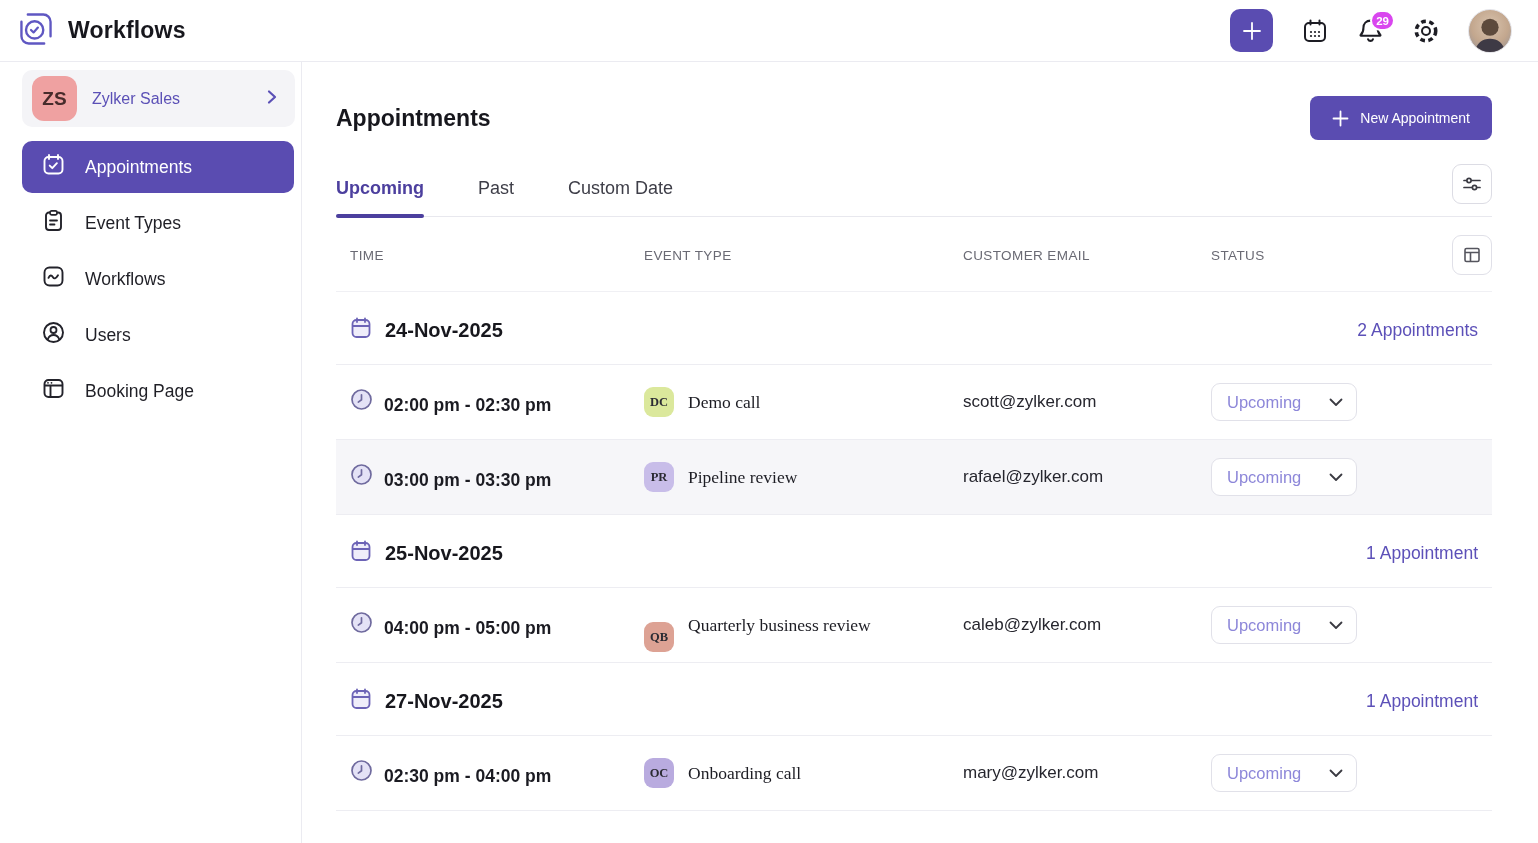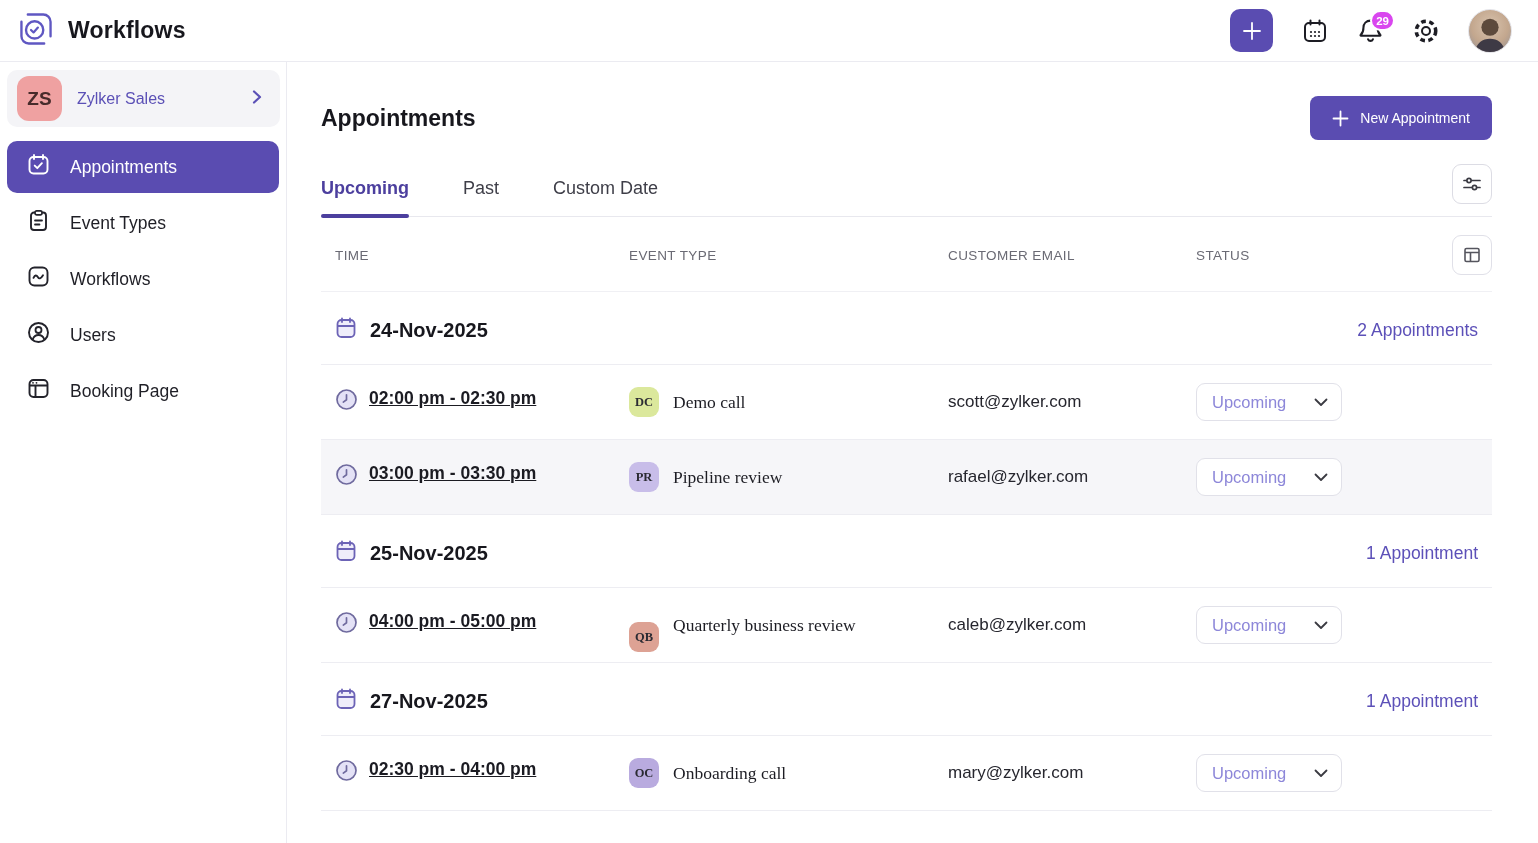--- a/index.html
+++ b/index.html
@@ -17,21 +17,21 @@
   .plus-btn { width:43px; height:43px; border:none; border-radius:10px; background:var(--purple);
     cursor:pointer; display:flex; align-items:center; justify-content:center; }
   .badge { position:absolute; top:-7px; right:-11px; min-width:21px; height:21px; border-radius:11px;
     background:#d946ef; color:#fff; font-size:11.5px; font-weight:700; display:flex;
     align-items:center; justify-content:center; padding:0 4px; border:2px solid #fff; }
   .avatar { width:44px; height:44px; border-radius:50%; overflow:hidden; cursor:pointer;
     background:radial-gradient(circle at 50% 38%, #d8c3ae 0%, #c3a78e 55%, #8e8e96 100%);
     display:flex; align-items:flex-end; justify-content:center; border:1px solid #e3e3e8; }
 
   
-  .layout { display:flex; height:781px; }
+  .layout { display:flex; height:781px;padding-left:15px; }
   .sidebar { width:287px; flex:0 0 287px; border-right:1px solid #ebebf1; padding-top:8px; }
   .main { flex:1; padding:0 46px 0 34px; overflow:hidden; }
 
   
   .workspace { margin:0 6px 14px 7px; height:57px; background:#f4f4f7; border-radius:10px;
     display:flex; align-items:center; gap:15px; padding:0 16px 0 10px; cursor:pointer; }
   .ws-avatar { width:45px; height:45px; border-radius:12px; background:#efa1a1; color:#472b2b;
     font-size:19px; font-weight:700; display:flex; align-items:center; justify-content:center; }
   .ws-name { flex:1; font-size:16px; font-weight:500; color:#5b50b6; }
   .nav-item { margin:4px 7px; height:52px; display:flex; align-items:center; gap:19px;
@@ -66,21 +66,21 @@
 
   .date-row { display:flex; align-items:center; justify-content:space-between;
     padding:24px 14px 20px 14px; border-bottom:1px solid #ededf2; }
   .date-left { display:flex; align-items:center; gap:13px; }
   .date-text { font-size:20px; font-weight:700; color:#17171d; }
   .date-count { font-size:17.5px; color:#5c50b8; cursor:pointer; }
 
   .appt-row { display:grid; grid-template-columns:294px 319px 248px 1fr; align-items:center;
     height:75px; padding-left:14px; border-bottom:1px solid #ededf2; }
   .appt-row.shaded { background:#f6f6f9; }
-  .cell-time { display:flex; align-items:flex-start; gap:11px; font-size:17.5px; font-weight:700; color:#1b1b22;text-decoration:underline; }
+  .cell-time { display:flex; align-items:flex-end; gap:11px; font-size:17.5px; font-weight:700; color:#1b1b22; }
   .cell-event { display:flex; align-items:center; gap:14px;font-family:Liberation Serif, serif; }
   .evt-badge { width:30px; height:30px; border-radius:9px; font-size:12.5px; font-weight:700;
     color:#2b2b33; display:flex; align-items:center; justify-content:center; }
   .evt-name { font-size:17.5px; color:#1d1d24; }
   .cell-email { font-size:17px; color:#26262e; }
   .status-btn { width:146px; height:38px; background:#fff; border:1.5px solid #e1e1e9; border-radius:9px;
     display:flex; align-items:center; justify-content:space-between; padding:0 13px 0 15px;
     font-family:inherit; font-size:16.5px; color:#8d87d9; cursor:pointer; }
 
   :root { --purple:#5a4cb1; }

